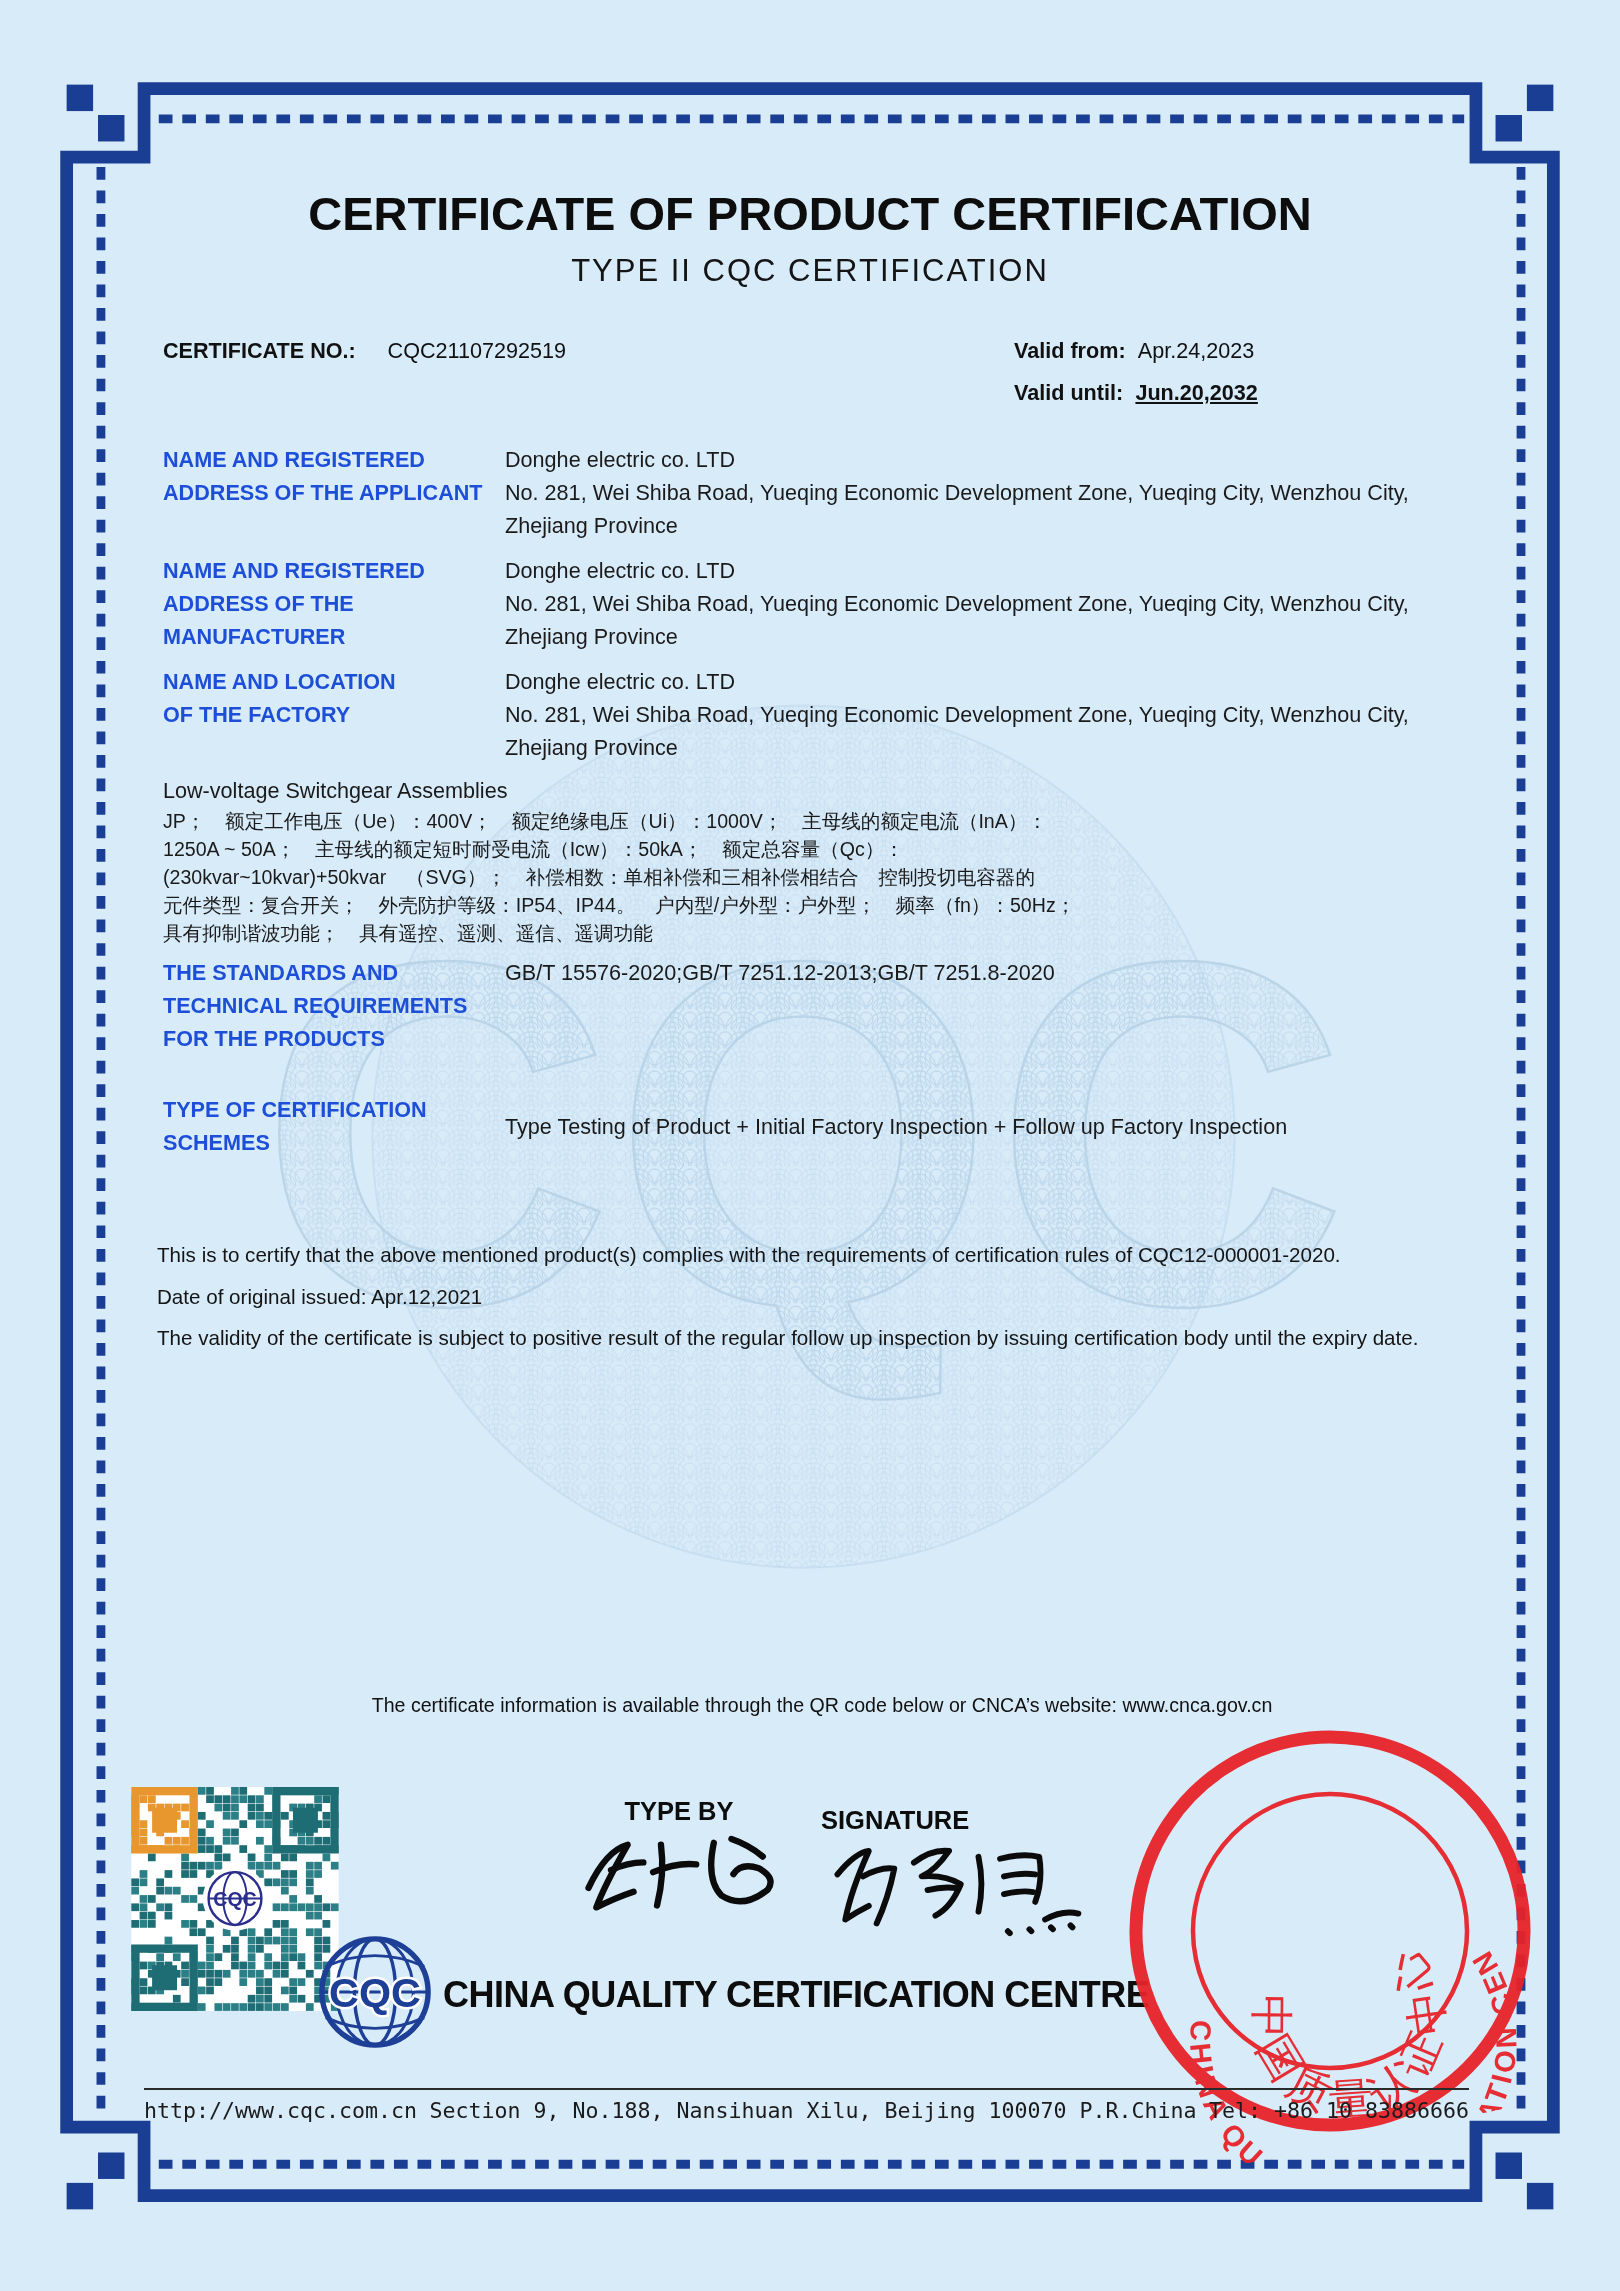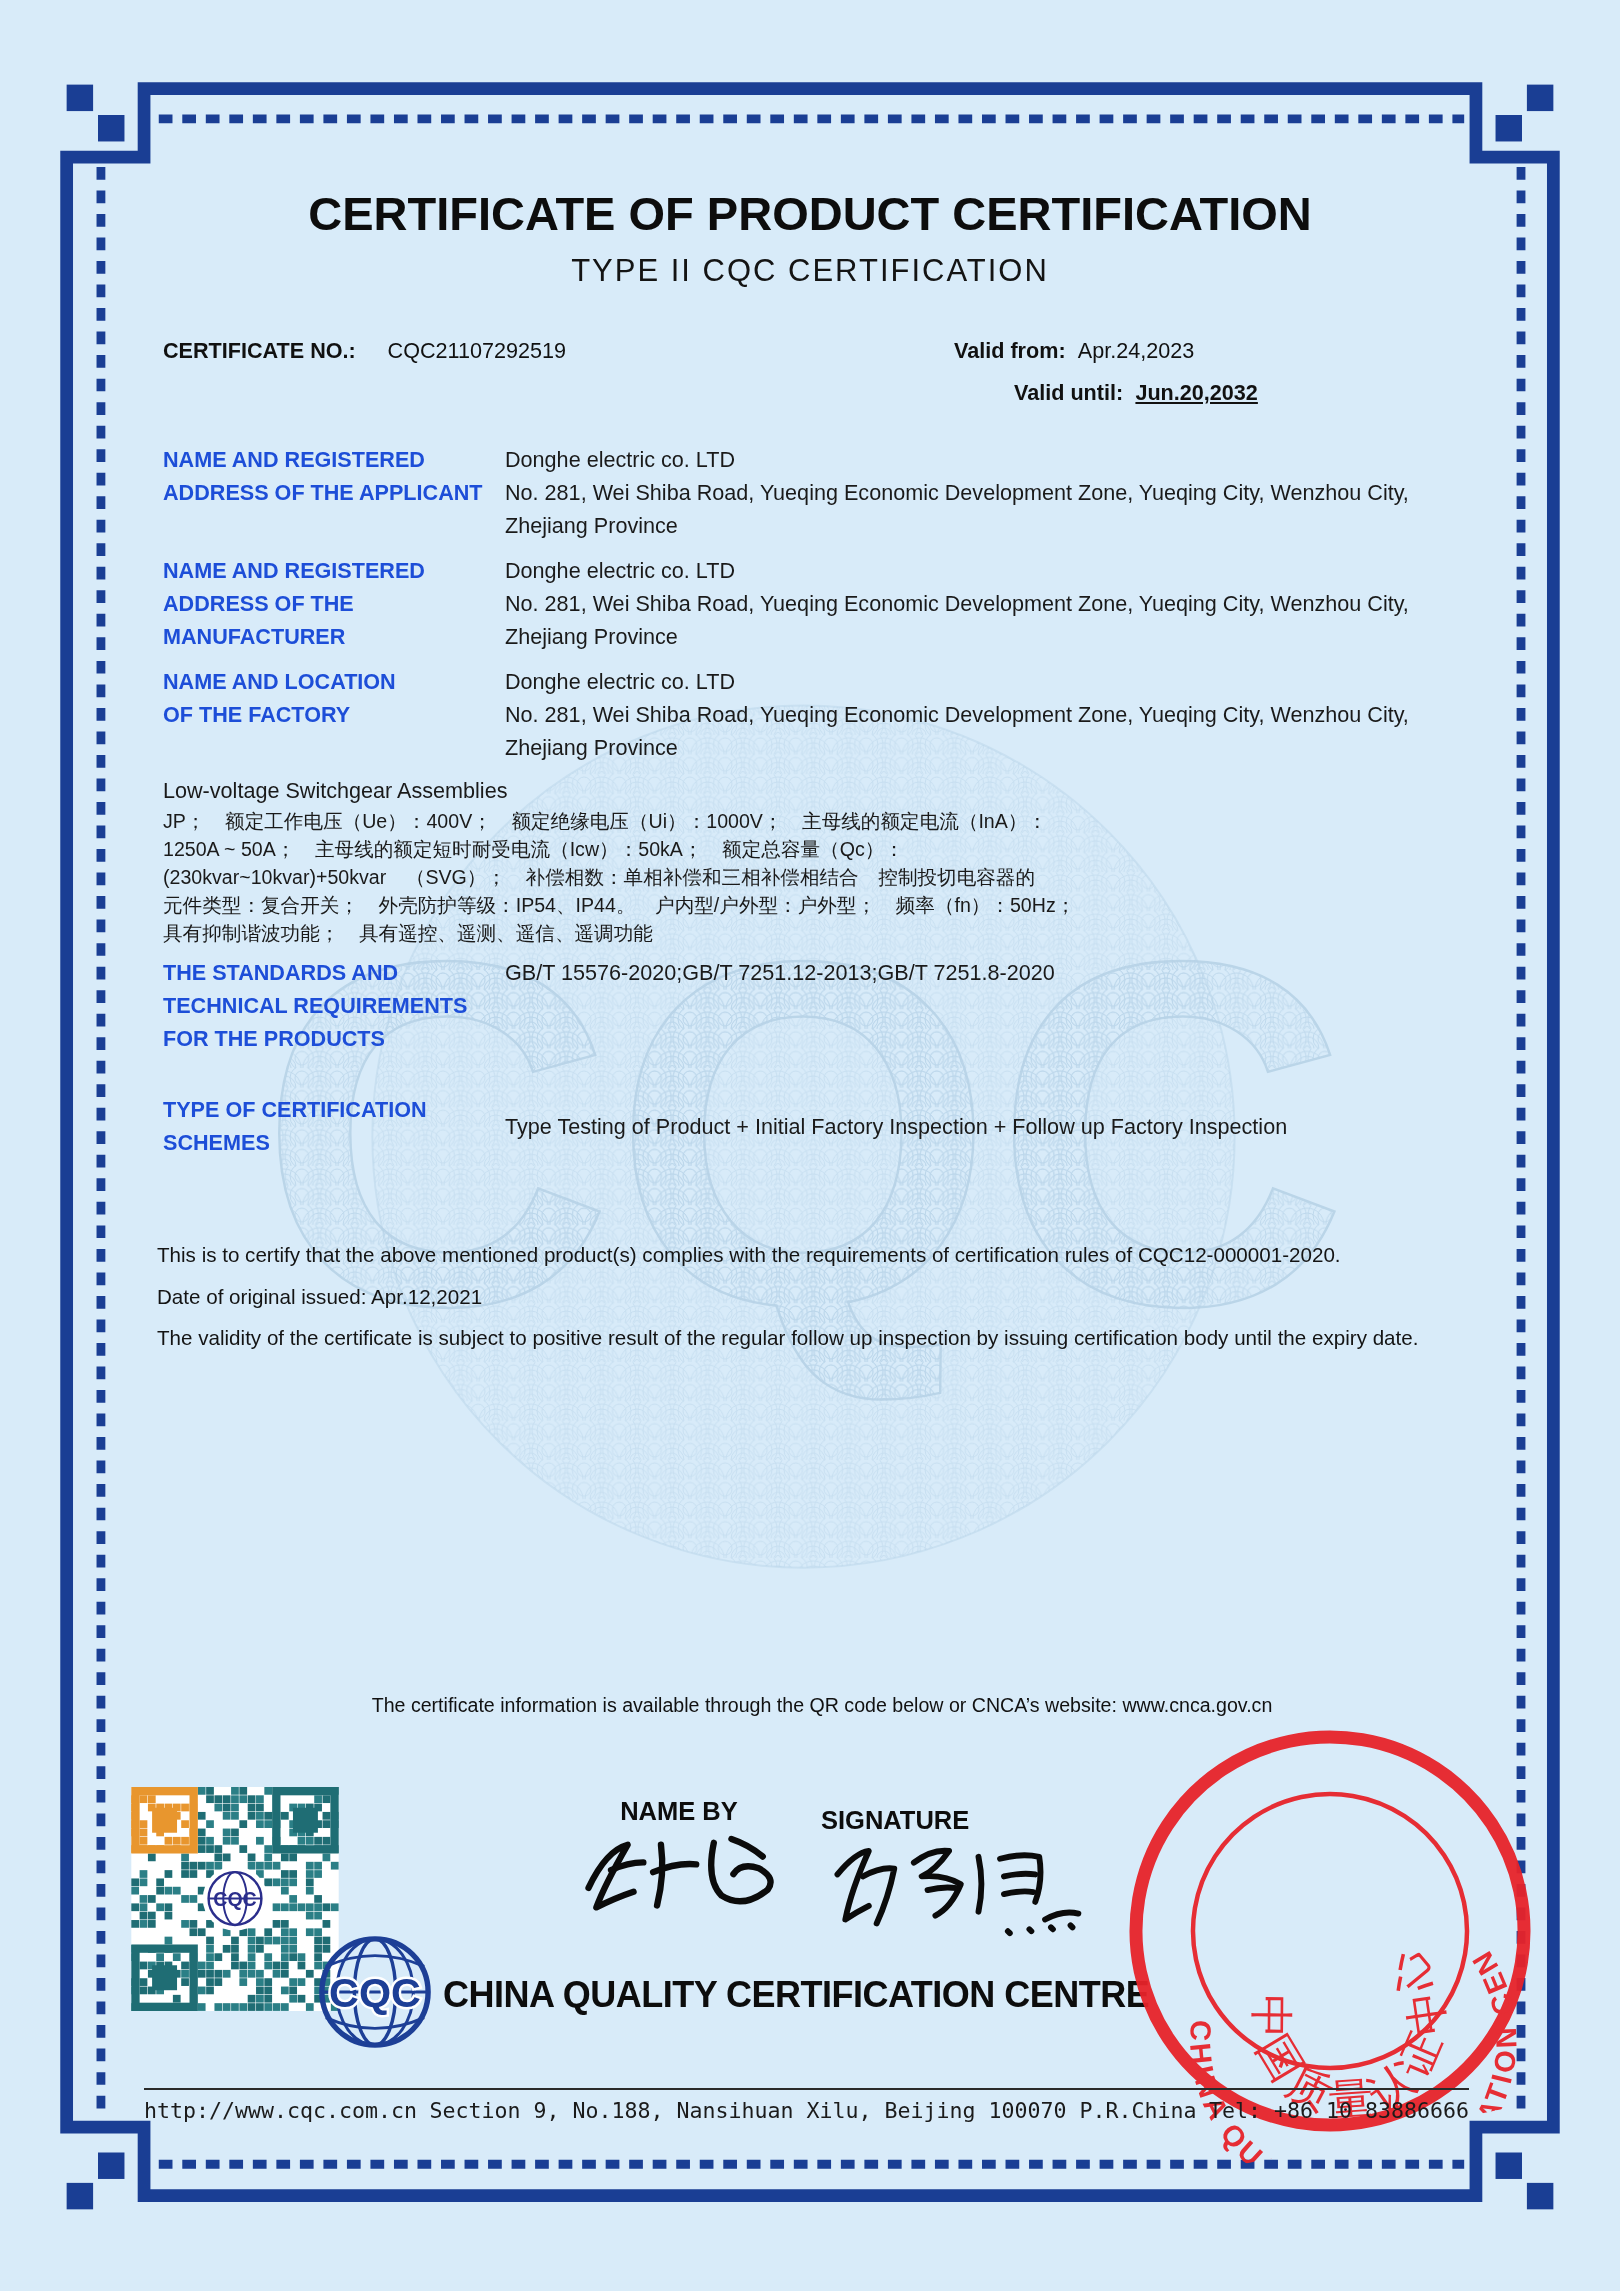--- a/index.html
+++ b/index.html
@@ -71,21 +71,21 @@
     </g>
   </svg>
 
   <div class="abs title">CERTIFICATE OF PRODUCT CERTIFICATION</div>
   <div class="abs subtitle">TYPE II CQC CERTIFICATION</div>
 
   <div class="abs" style="left:163px;top:338px;">
     <span class="meta-label">CERTIFICATE NO.:</span>
     <span class="meta-val" style="margin-left:27.4px;">CQC21107292519</span>
   </div>
-  <div class="abs" style="left:954px;top:338px;">
+  <div class="abs" style="left:1014px;top:338px;">
     <span class="meta-label">Valid from:</span>
     <span class="meta-val" style="margin-left:7.8px;">Apr.24,2023</span>
   </div>
   <div class="abs" style="left:1014px;top:380px;">
     <span class="meta-label">Valid until:</span>
     <span class="meta-val meta-label" style="margin-left:7.8px;text-decoration:underline;">Jun.20,2032</span>
   </div>
 
   <div class="row" style="top:443px;">
     <div class="lab">
@@ -491,21 +491,21 @@
         <rect x="4.25" y="165.25" width="59.5" height="59.5" fill="none" stroke="#1f6d74" stroke-width="8.5"></rect>
         <rect x="21.25" y="182.25" width="25.5" height="25.5" fill="#1f6d74"></rect>
       </g>
     <circle cx="106" cy="114" r="33" fill="#ffffff"></circle>
     <circle cx="106" cy="114" r="27" fill="none" stroke="#2b2e8c" stroke-width="2.5"></circle>
     <ellipse cx="106" cy="114" rx="12" ry="27" fill="none" stroke="#2b2e8c" stroke-width="2"></ellipse>
     <line x1="79" y1="114" x2="133" y2="114" stroke="#2b2e8c" stroke-width="2"></line>
     <text x="106" y="122" text-anchor="middle" font-family="Liberation Sans, sans-serif" font-size="20" font-weight="bold" fill="#2b2e8c">CQC</text>
   </svg>
 
-  <div class="abs signlabel" style="left:586px;top:1797px;width:186px;text-align:center;">NAME BY</div>
+  <div class="abs signlabel" style="left:586px;top:1797px;width:186px;text-align:center;">TYPE BY</div>
   <svg class="abs" style="left:567px;top:1829px;" width="230" height="103" viewBox="0 0 235 105" title="郑士泉">
     <g fill="none" stroke="#0b0b0b" stroke-width="6.5" stroke-linecap="round" stroke-linejoin="round">
       <path d="M22,60 Q40,22 62,16 Q38,58 30,80 Q50,70 68,64"></path>
       <path d="M45,42 Q62,34 78,34"></path>
       <path d="M96,16 Q100,46 92,78"></path>
       <path d="M88,44 Q112,34 132,36"></path>
       <path d="M150,14 Q142,52 158,68 Q180,82 205,62 Q214,50 196,40 Q178,34 170,46"></path>
       <path d="M168,10 Q186,16 200,28"></path>
     </g>
   </svg>

